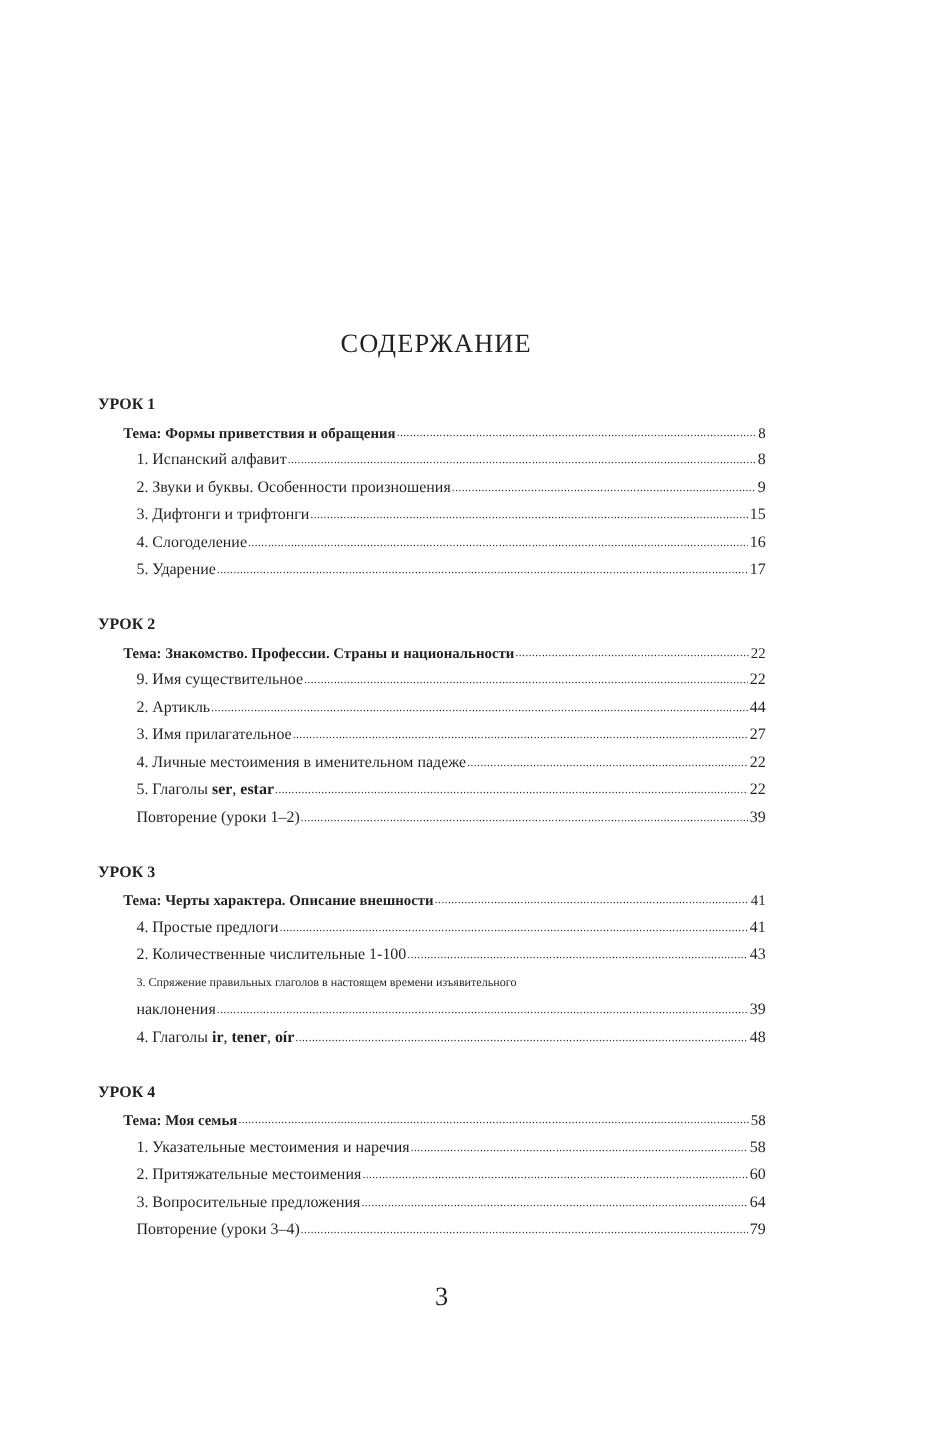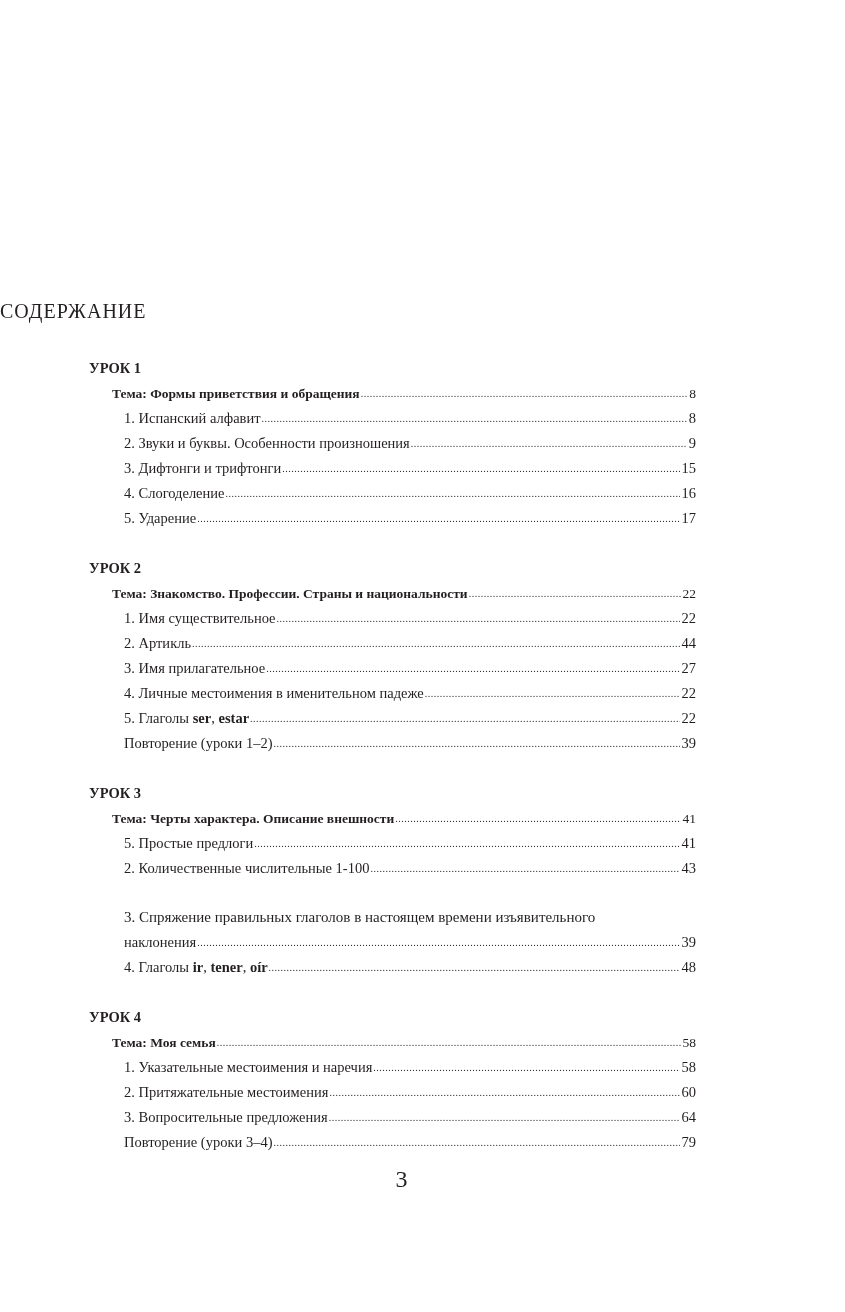--- a/index.html
+++ b/index.html
@@ -13,21 +13,22 @@
       position: relative;
       overflow: hidden;
       font-family: "Liberation Serif", "DejaVu Serif", serif;
       color: #231f20;
     }
     .page-title {
       position: absolute;
       top: 300px;
       left: 0;
       width: 793px;
-      font-size: 20px;
+      text-align: center;
+      font-size: 24px;
       letter-spacing: 1px;
       font-weight: normal;
       margin: 0;
     }
     .toc {
       position: absolute;
       left: 89px;
       top: 356px;
       width: 607px;
     }
@@ -76,23 +77,22 @@
     }
     .row .page {
       white-space: nowrap;
       font-weight: normal;
       text-align: right;
     }
     .wrap-line {
       padding-left: 35px;
       height: 25px;
       line-height: 25px;
-      font-size: 15px;
-      white-space: nowrap;
-      margin-top: 24px;
+      font-size: 11px;
+      white-space: nowrap;
     }
     .page-number {
       position: absolute;
       top: 1166px;
       left: 0;
       width: 803px;
       text-align: center;
       font-size: 24px;
     }
   </style>
@@ -138,21 +138,21 @@
   </div>
 
   <div class="lesson">
     <div class="lesson-heading">УРОК 2</div>
     <div class="row topic">
       <span class="label">Тема: Знакомство. Профессии. Страны и национальности</span>
       <span class="dots"></span>
       <span class="page">22</span>
     </div>
     <div class="row item">
-      <span class="label">1. Имя существительное</span>
+      <span class="label">9. Имя существительное</span>
       <span class="dots"></span>
       <span class="page">22</span>
     </div>
     <div class="row item">
       <span class="label">2. Артикль</span>
       <span class="dots"></span>
       <span class="page">44</span>
     </div>
     <div class="row item">
       <span class="label">3. Имя прилагательное</span>
@@ -177,21 +177,21 @@
   </div>
 
   <div class="lesson">
     <div class="lesson-heading">УРОК 3</div>
     <div class="row topic">
       <span class="label">Тема: Черты характера. Описание внешности</span>
       <span class="dots"></span>
       <span class="page">41</span>
     </div>
     <div class="row item">
-      <span class="label">5. Простые предлоги</span>
+      <span class="label">4. Простые предлоги</span>
       <span class="dots"></span>
       <span class="page">41</span>
     </div>
     <div class="row item">
       <span class="label">2. Количественные числительные 1-100</span>
       <span class="dots"></span>
       <span class="page">43</span>
     </div>
     <div class="wrap-line">3. Спряжение правильных глаголов в настоящем времени изъявительного</div>
     <div class="row item">

